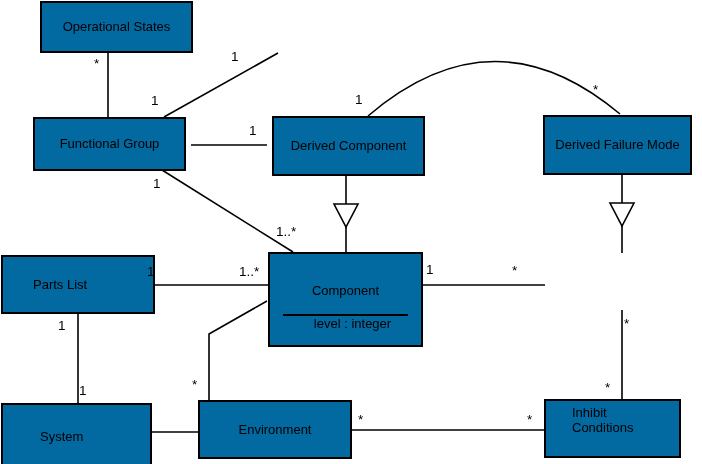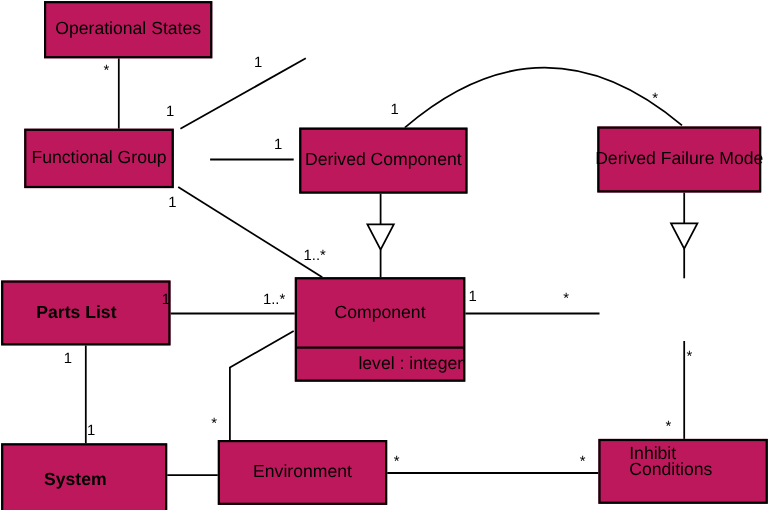--- a/index.html
+++ b/index.html
@@ -2,31 +2,31 @@
 <html><head>
 <meta charset="utf-8">
 <style>
   html,body{margin:0;padding:0;background:#ffffff;}
   .canvas{
     position:relative;width:702px;height:464px;background:#ffffff;overflow:hidden;
     font-family:"Liberation Sans",sans-serif;color:#000;
   }
   .edges{position:absolute;left:0;top:0;width:702px;height:464px;}
   .cls{
-    position:absolute;box-sizing:border-box;background:#be185d;border:2px solid #000000;
+    position:absolute;box-sizing:border-box;background:#0369a1;border:2px solid #000000;
     display:flex;align-items:center;justify-content:center;
-    font-size:16px;line-height:16px;white-space:nowrap;
+    font-size:13px;line-height:16px;white-space:nowrap;
   }
-  .cls.align-left{justify-content:flex-start;font-weight:bold;}
-  .cls.two-compartment{flex-direction:column;align-items:stretch;justify-content:flex-start;padding:0;}
+  .cls.align-left{justify-content:flex-start;}
+  .cls.two-compartment{flex-direction:column;align-items:stretch;justify-content:flex-start;padding:13px;}
   .name-compartment{
     height:61px;border-bottom:2px solid #000000;display:flex;align-items:center;justify-content:center;
   }
   .attr-compartment{
-    flex:1;display:flex;align-items:center;justify-content:flex-end;padding-left:14px;
+    flex:1;display:flex;align-items:center;justify-content:center;padding-left:14px;
   }
   .cls.wrap-name{align-items:flex-start;justify-content:flex-start;padding:4px 0 0 26px;}
   .cls.wrap-name .cname{white-space:normal;width:80px;line-height:15px;}
   .mult{position:absolute;font-size:13.5px;line-height:16px;}
 </style>
 </head>
 <body>
 
 <div class="canvas">
 
@@ -53,21 +53,21 @@
       <polygon points="610,203 634,203 622,226" fill="#ffffff"></polygon>
       <path d="M622 226 L622 253"></path>
     </g>
   </svg>
 
   <div class="cls" style="left:40px;top:1px;width:153px;height:52px">
     <span class="cname">Operational States</span>
   </div>
 
 
-  <div class="cls" style="left:22px;top:117px;width:136px;height:54px">
+  <div class="cls" style="left:33px;top:117px;width:153px;height:54px">
     <span class="cname">Functional Group</span>
   </div>
 
   <div class="cls" style="left:272px;top:116px;width:153px;height:60px">
     <span class="cname">Derived Component</span>
   </div>
 
   <div class="cls" style="left:543px;top:115px;width:149px;height:60px">
     <span class="cname">Derived Failure Mode</span>
   </div>
@@ -87,21 +87,21 @@
 
 
   <div class="cls align-left" style="left:1px;top:403px;width:151px;height:68px;padding-left:37px">
     <span class="cname">System</span>
   </div>
 
   <div class="cls" style="left:198px;top:400px;width:154px;height:59px">
     <span class="cname">Environment</span>
   </div>
 
-  <div class="cls wrap-name" style="left:544px;top:399px;width:154px;height:59px">
+  <div class="cls wrap-name" style="left:544px;top:399px;width:137px;height:59px">
     <span class="cname">Inhibit Conditions</span>
   </div>
 
   <div class="mult" style="left:94px;top:56px">*</div>
   <div class="mult" style="left:231px;top:49px">1</div>
   <div class="mult" style="left:151px;top:93px">1</div>
   <div class="mult" style="left:249px;top:123px">1</div>
   <div class="mult" style="left:153px;top:176px">1</div>
   <div class="mult" style="left:276px;top:224px">1..*</div>
   <div class="mult" style="left:147px;top:264px">1</div>

